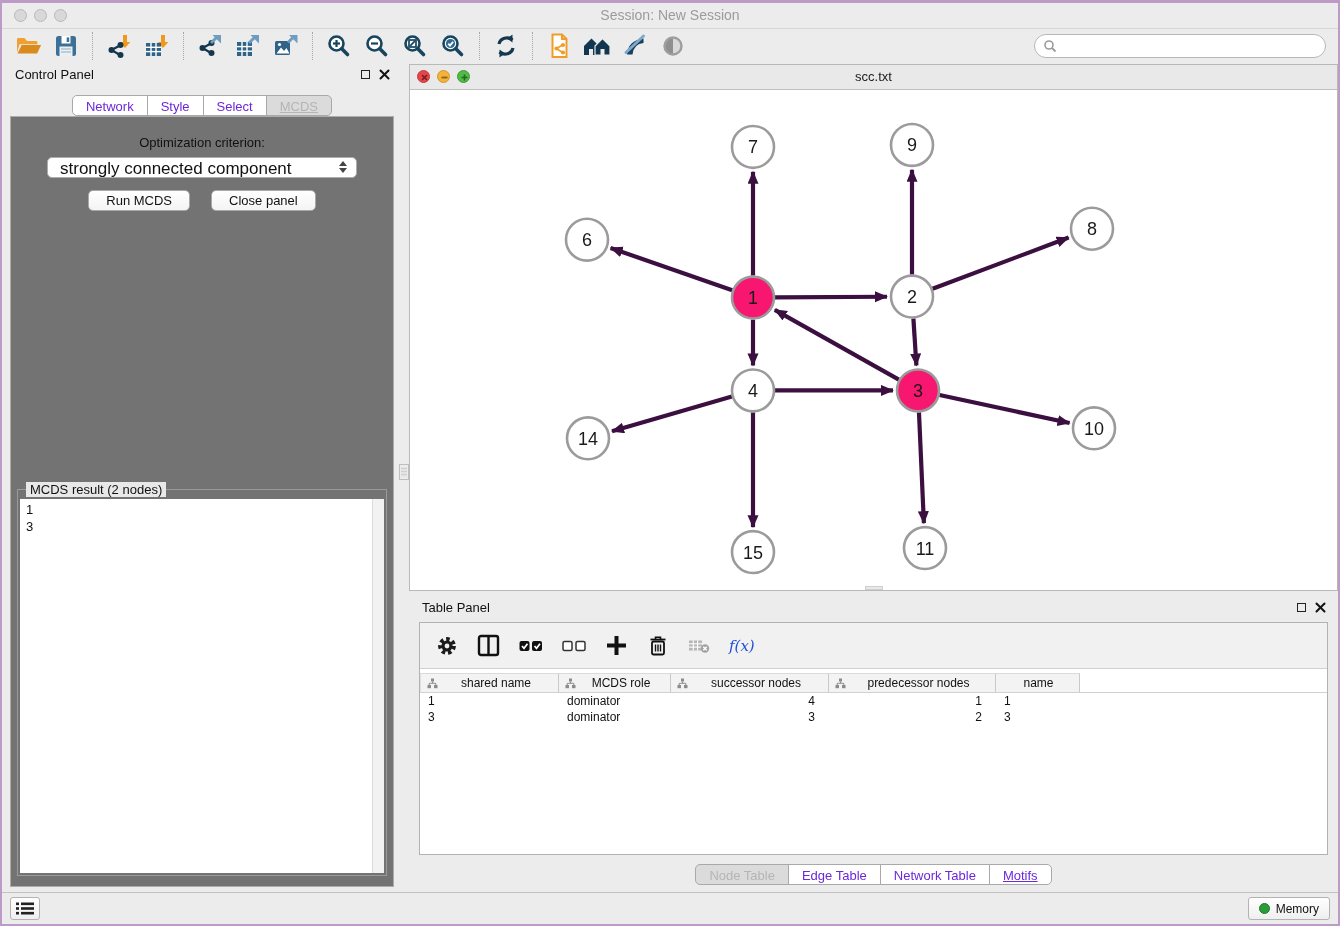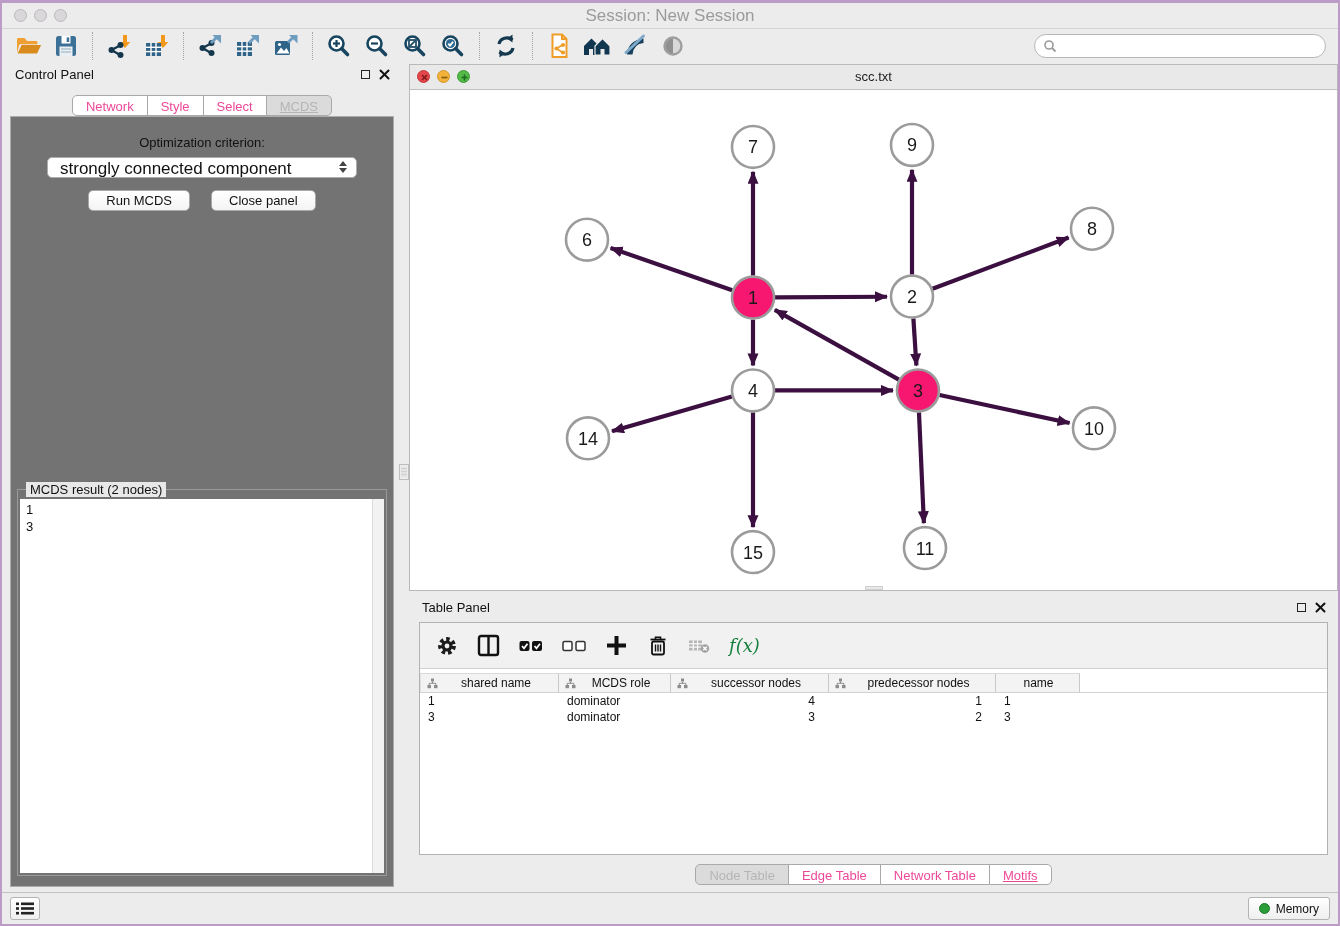--- a/index.html
+++ b/index.html
@@ -4,39 +4,39 @@
 <style>
   html,body{margin:0;padding:0;background:#fff;}
   .window{position:relative;width:1340px;height:926px;box-sizing:border-box;
     border:2px solid #bd9bc7;border-top-width:3px;background:#ececec;
     font-family:"Liberation Sans",sans-serif;overflow:hidden;}
   
   .titlebar{height:25px;position:relative;border-bottom:1px solid #d6d6d6;}
   .traffic{position:absolute;left:12px;top:6px;display:flex;gap:7px;}
   .tl{width:13px;height:13px;border-radius:50%;box-sizing:border-box;position:relative;}
   .tl-inactive{background:#d9d7d9;border:1px solid #bab8ba;}
-  .window-title{text-align:center;line-height:25px;font-size:17px;color:#9b9b9b;}
+  .window-title{text-align:center;line-height:25px;font-size:14px;color:#9b9b9b;}
   
   .toolbar{height:34px;border-bottom:1px solid #b9b9b9;display:flex;align-items:center;padding:0 8px;gap:2px;}
   .tb-btn{width:36px;height:30px;display:flex;align-items:center;justify-content:center;flex:none;}
   .tb-sep{align-self:stretch;margin:3px 6px;border-left:1px dotted #a5a5a5;width:0;flex:none;}
   .search-wrap{margin-left:auto;margin-right:4px;width:292px;height:24px;background:#fff;
     border:1px solid #b7b7b7;border-radius:12px;display:flex;align-items:center;padding:0 8px;box-sizing:border-box;gap:5px;}
   .search-input{border:none;outline:none;flex:1;font-size:12px;background:transparent;font-family:"Liberation Sans",sans-serif;}
   
   .main{position:absolute;top:59px;left:0;right:0;bottom:31px;background:#ececec;}
   
   .control-panel{position:absolute;left:0;top:0;width:400px;height:100%;}
   .panel-header{height:26px;position:relative;}
   .panel-title{position:absolute;left:13px;top:0;line-height:26px;font-size:13px;color:#111;}
   .panel-btns{position:absolute;right:12px;top:7px;display:flex;gap:9px;align-items:center;}
   .float-ic{width:9px;height:9px;border:1.5px solid #222;box-sizing:border-box;display:inline-block;background:#fff0;}
   .seg{display:flex;}
   .seg-tab{height:21px;line-height:21px;padding:0 13px;background:#fff;border:1px solid #a9a9a9;
-    margin-left:-1px;font-size:13px;color:#ec4899;box-sizing:border-box;cursor:default;}
+    margin-left:-1px;font-size:13px;color:#6d28d9;box-sizing:border-box;cursor:default;}
   .seg-tab:first-child{border-radius:5px 0 0 5px;margin-left:0;}
   .seg-tab:last-child{border-radius:0 5px 5px 0;text-decoration:underline;}
   .seg-tab.active{background:#dbdbdb;color:#b5b5b5;}
   .cp-tabs{position:absolute;top:33px;left:0;right:0;display:flex;justify-content:center;z-index:2;}
   .cp-box{position:absolute;top:54px;left:8px;right:8px;bottom:6px;background:#737373;border:1px solid #acacac;}
   .opt-label{position:absolute;top:18px;left:0;right:0;text-align:center;font-size:13px;color:#111;}
   .dropdown{position:absolute;top:40px;left:36px;width:310px;height:21px;background:#fff;border:1px solid #adadad;
     border-radius:5px;font-size:17px;line-height:21px;padding-left:12px;box-sizing:border-box;color:#111;}
   .dd-steppers{position:absolute;right:9px;top:3px;display:flex;flex-direction:column;gap:2px;}
   .tri-up{width:0;height:0;border-left:4px solid transparent;border-right:4px solid transparent;border-bottom:5px solid #444;}
@@ -64,21 +64,21 @@
   .tl-zoom{background:#53ba48;border:1px solid #3f9a37;}
   .tl svg{position:absolute;left:1px;top:1px;}
   .canvas{position:absolute;top:24px;left:0;right:0;bottom:0;}
   .canvas svg{display:block;width:100%;height:100%;}
   .canvas-handle{position:absolute;bottom:0;left:50%;margin-left:-9px;width:18px;height:4px;background:#e8e8e8;border:1px solid #cfcfcf;box-sizing:border-box;}
   
   .table-panel{position:absolute;left:0;right:0;top:533px;bottom:0;background:#ececec;}
   .tp-box{position:absolute;left:10px;right:10px;top:27px;height:233px;background:#fff;border:1px solid #b2b2b2;box-sizing:border-box;overflow:hidden;}
   .tp-toolbar{height:45px;background:#f1f1f1;border-bottom:1px solid #d0d0d0;display:flex;align-items:center;gap:19px;padding-left:16px;}
   .tp-ic{display:flex;align-items:center;justify-content:center;}
-  .fx-label{font-family:"DejaVu Serif",serif;font-style:italic;font-size:18px;color:#15803d;}
+  .fx-label{font-family:"DejaVu Serif",serif;font-style:italic;font-size:15px;color:#1d4ed8;}
   .t-head{display:flex;margin-top:4px;border-bottom:1px solid #d2d2d2;}
   .t-cell-h{box-sizing:border-box;height:19px;background:#f3f3f3;border-right:1px solid #c9c9c9;
     border-top:1px solid #dadada;display:flex;align-items:center;font-size:12px;color:#111;padding-left:6px;}
   .t-cell-h:first-child{border-left:1px solid #e0e0e0;}
   .hlbl{flex:1;text-align:center;padding-right:4px;}
   .t-row{display:flex;height:16px;font-size:12px;align-items:center;color:#111;}
   .t-cell{box-sizing:border-box;padding:0 8px;white-space:nowrap;flex:none;}
   .tp-tabs{position:absolute;bottom:8px;left:0;right:0;display:flex;justify-content:center;}
   
   .statusbar{position:absolute;bottom:0;left:0;right:0;height:31px;background:#ececec;border-top:1px solid #c2c2c2;}

